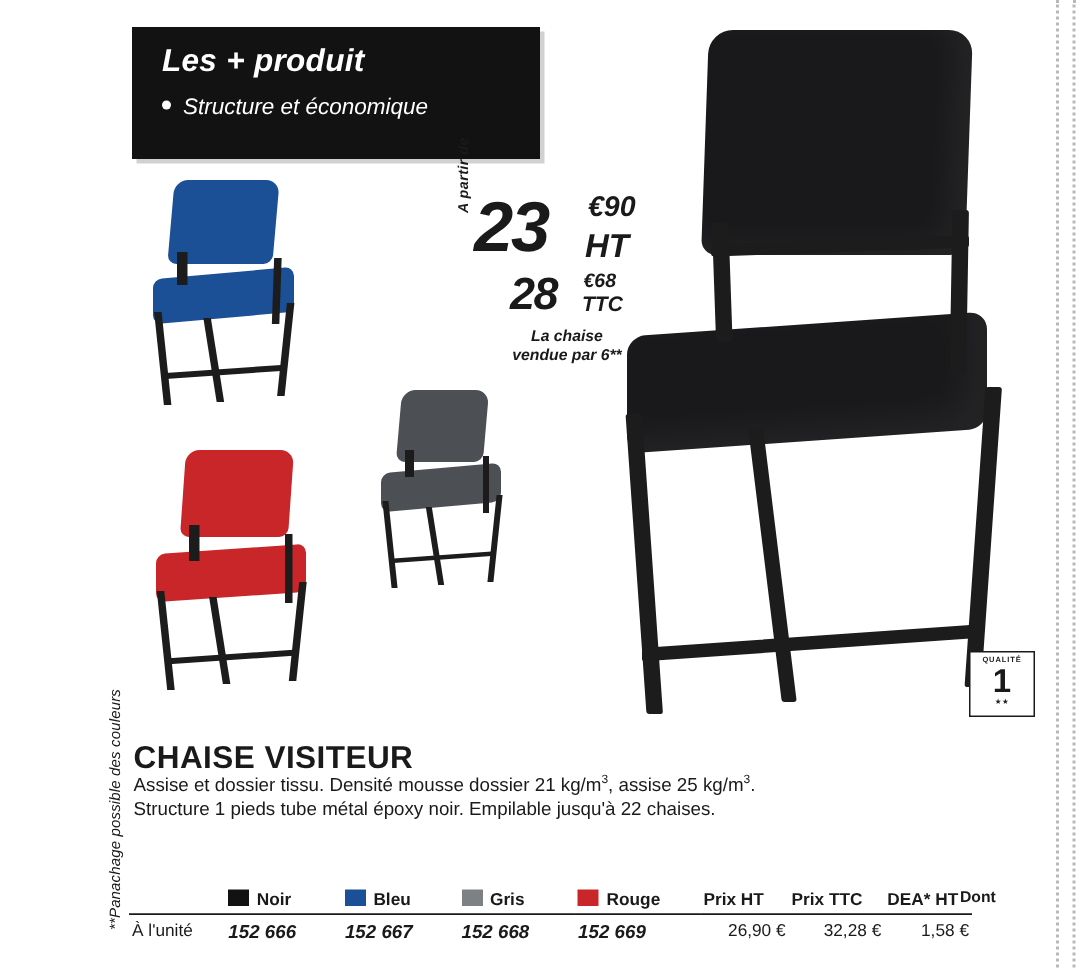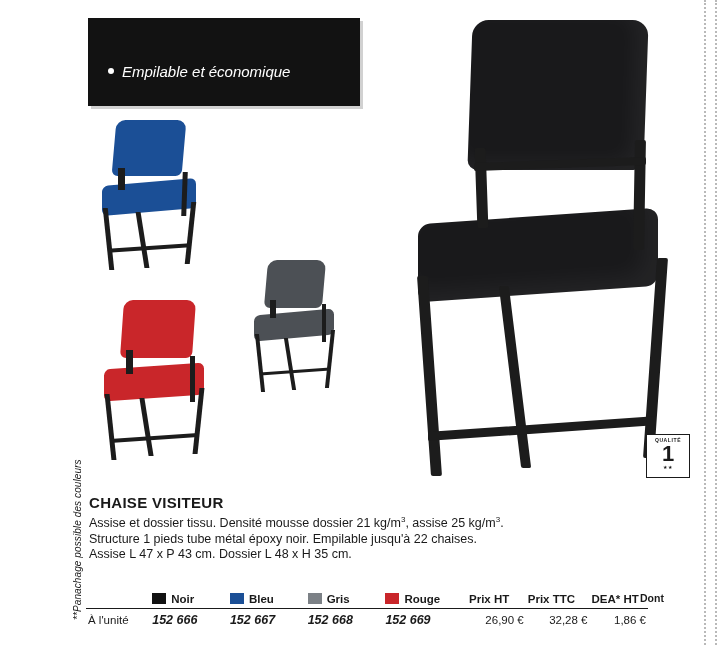--- a/index.html
+++ b/index.html
@@ -277,21 +277,21 @@
     transform-origin: left top;
     white-space: nowrap;
     letter-spacing: .1px;
   }
 
   
   .desc-title {
     position: absolute;
     left: 89px;
     top: 494px;
-    font-size: 15px;
+    font-size: 21px;
     font-weight: bold;
     letter-spacing: .3px;
   }
   .desc-body {
     position: absolute;
     left: 89px;
     top: 512px;
     width: 540px;
     font-size: 12.5px;
     line-height: 15.5px;
@@ -356,22 +356,23 @@
 </style>
 </head>
 <body>
 
 <div class="page">
 
   <div class="dot-col r1"></div>
   <div class="dot-col r2"></div>
 
   <div class="plus-banner">
+    <div class="plus-title">Les + produit</div>
     <div class="plus-bullet-row">
-      <span class="dot"></span><span>Empilable et économique</span>
+      <span class="dot"></span><span>Structure et économique</span>
     </div>
   </div>
 
   <div class="chair" id="chair-blue">
     <div class="back"></div>
       <div class="seat"></div>
     <div class="leg l1"></div>
       <div class="leg l2"></div>
       <div class="leg l3"></div>
       <div class="leg l4"></div>
@@ -406,35 +407,47 @@
       <div class="seat"></div>
     <div class="leg l1"></div>
       <div class="leg l2"></div>
       <div class="leg l3"></div>
     <div class="leg l4"></div>
       <div class="leg l5"></div>
     <div class="bar b1"></div>
       <div class="bar b2"></div>
   </div>
 
+  <div class="price-block">
+    <div class="apartir">A partir de</div>
+    <div class="big-price">23</div>
+    <div class="big-cents">€90</div>
+    <div class="big-ht">HT</div>
+    <div class="ttc-price">28</div>
+    <div class="ttc-cents">€68</div>
+    <div class="ttc-label">TTC</div>
+    <div class="price-note">
+      <span>La chaise</span><br>
+      <span>vendue par 6**</span>
+    </div>
+  </div>
 
   <div class="qualite-badge">
     <div class="qtop">QUALITÉ</div>
     <div class="qnum">1</div>
     <div class="qsub">★★</div>
   </div>
 
 
   <div class="side-note">**Panachage possible des couleurs</div>
 
   <div class="desc-title">CHAISE VISITEUR</div>
   <div class="desc-body">
     <div>Assise et dossier tissu. Densité mousse dossier 21 kg/m<sup>3</sup>, assise 25 kg/m<sup>3</sup>.</div>
     <div>Structure 1 pieds tube métal époxy noir. Empilable jusqu'à 22 chaises.</div>
-    <div>Assise L 47 x P 43 cm. Dossier L 48 x H 35 cm.</div>
   </div>
 
   <div class="dont-label">Dont</div>
   <table class="price-table">
     <thead>
       <tr>
         <th style="width:70px"></th>
         <th style="width:88px"><span class="swatch sw-noir"></span><span>Noir</span></th>
         <th style="width:88px"><span class="swatch sw-bleu"></span><span>Bleu</span></th>
         <th style="width:88px"><span class="swatch sw-gris"></span><span>Gris</span></th>
@@ -446,18 +459,18 @@
     </thead>
     <tbody>
       <tr>
         <td class="plain">À l'unité</td>
         <td class="col-num">152 666</td>
         <td class="col-num">152 667</td>
         <td class="col-num">152 668</td>
         <td class="col-num">152 669</td>
         <td class="plain col-right">26,90 €</td>
         <td class="plain col-right">32,28 €</td>
-        <td class="plain col-right">1,86 €</td>
+        <td class="plain col-right">1,58 €</td>
       </tr>
     </tbody>
   </table>
 
 </div>
 
 </body></html>

